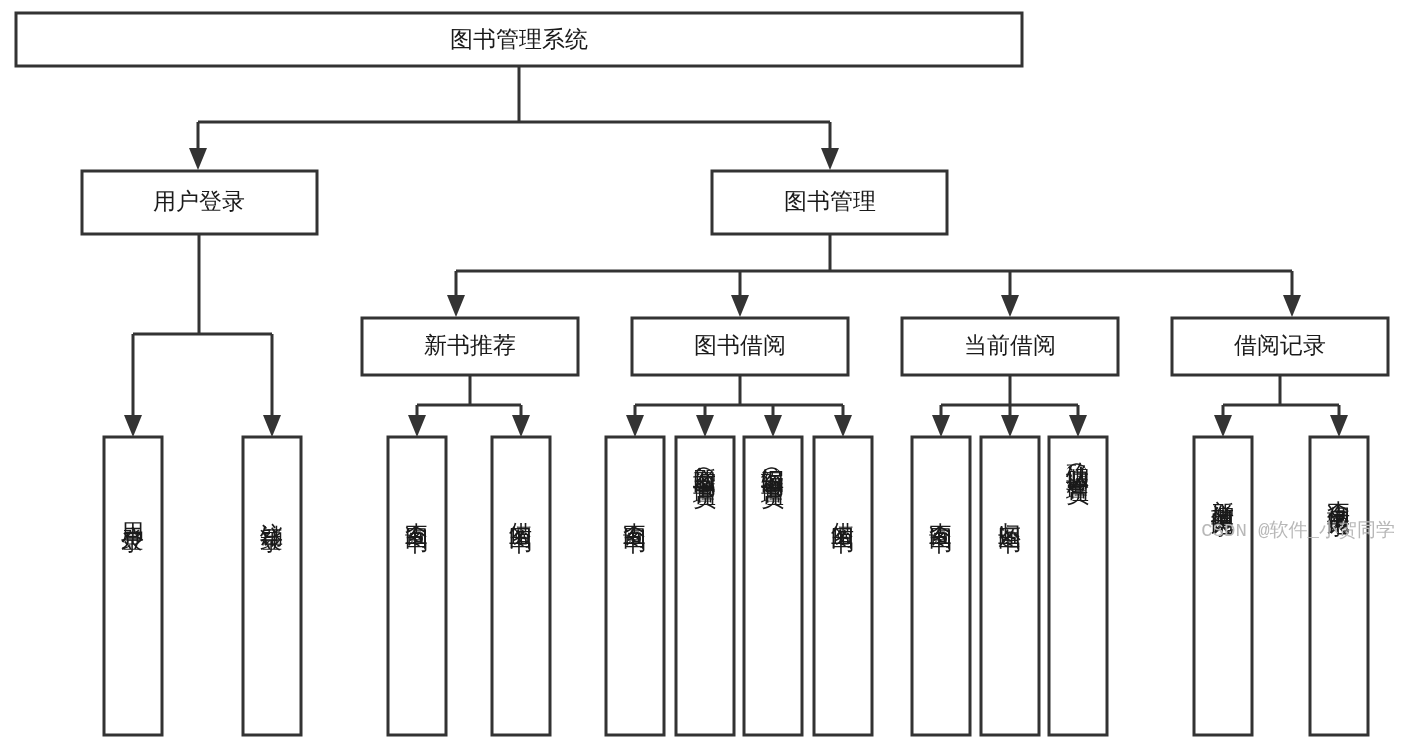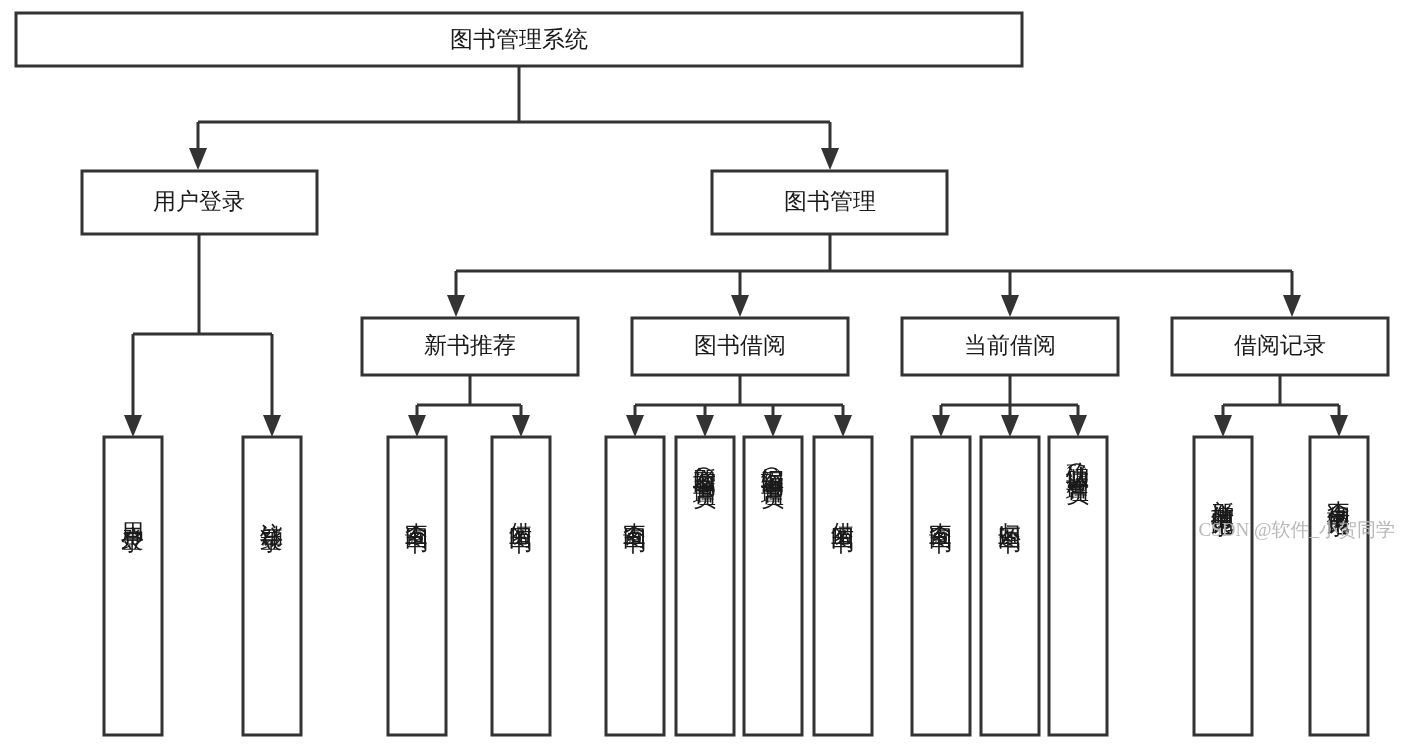--- a/index.html
+++ b/index.html
@@ -53,21 +53,21 @@
     font-size: 23px;
     fill: #1a1a1a;
     writing-mode: vertical-rl;
     text-orientation: upright;
     letter-spacing: 3px;
   }
   .watermark {
     position: absolute;
     right: 10px;
     bottom: 6px;
-    font-family: Liberation Serif, serif;
+    font-family: Liberation Mono, monospace;
     font-size: 19px;
     color: #b8b8b8;
     white-space: nowrap;
     user-select: none;
   }
 </style>
 </head>
 <body>
 
 <div id="diagram-root">

